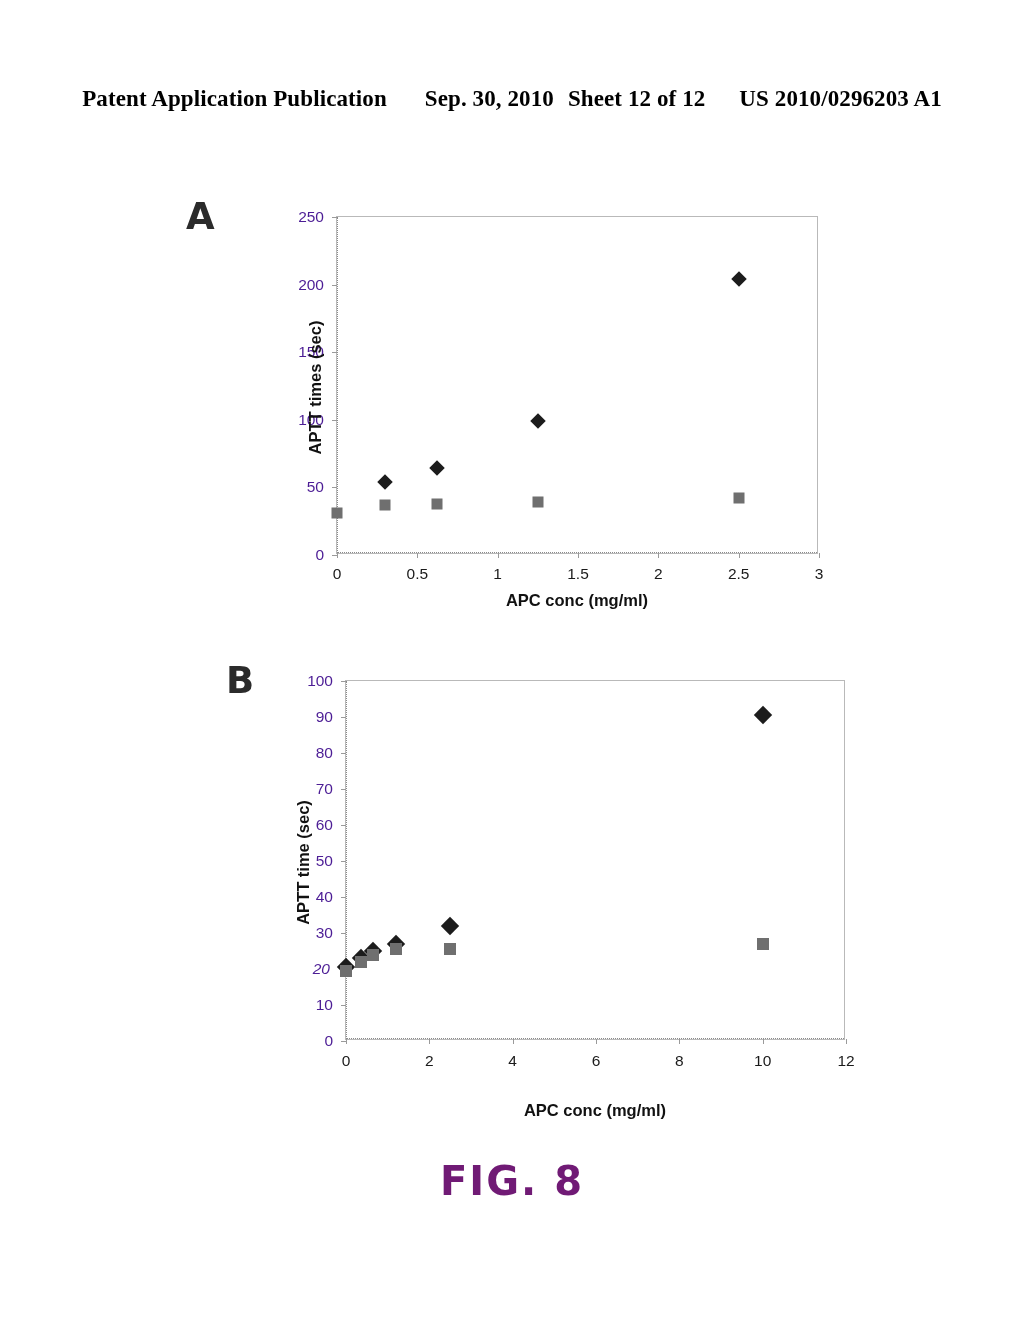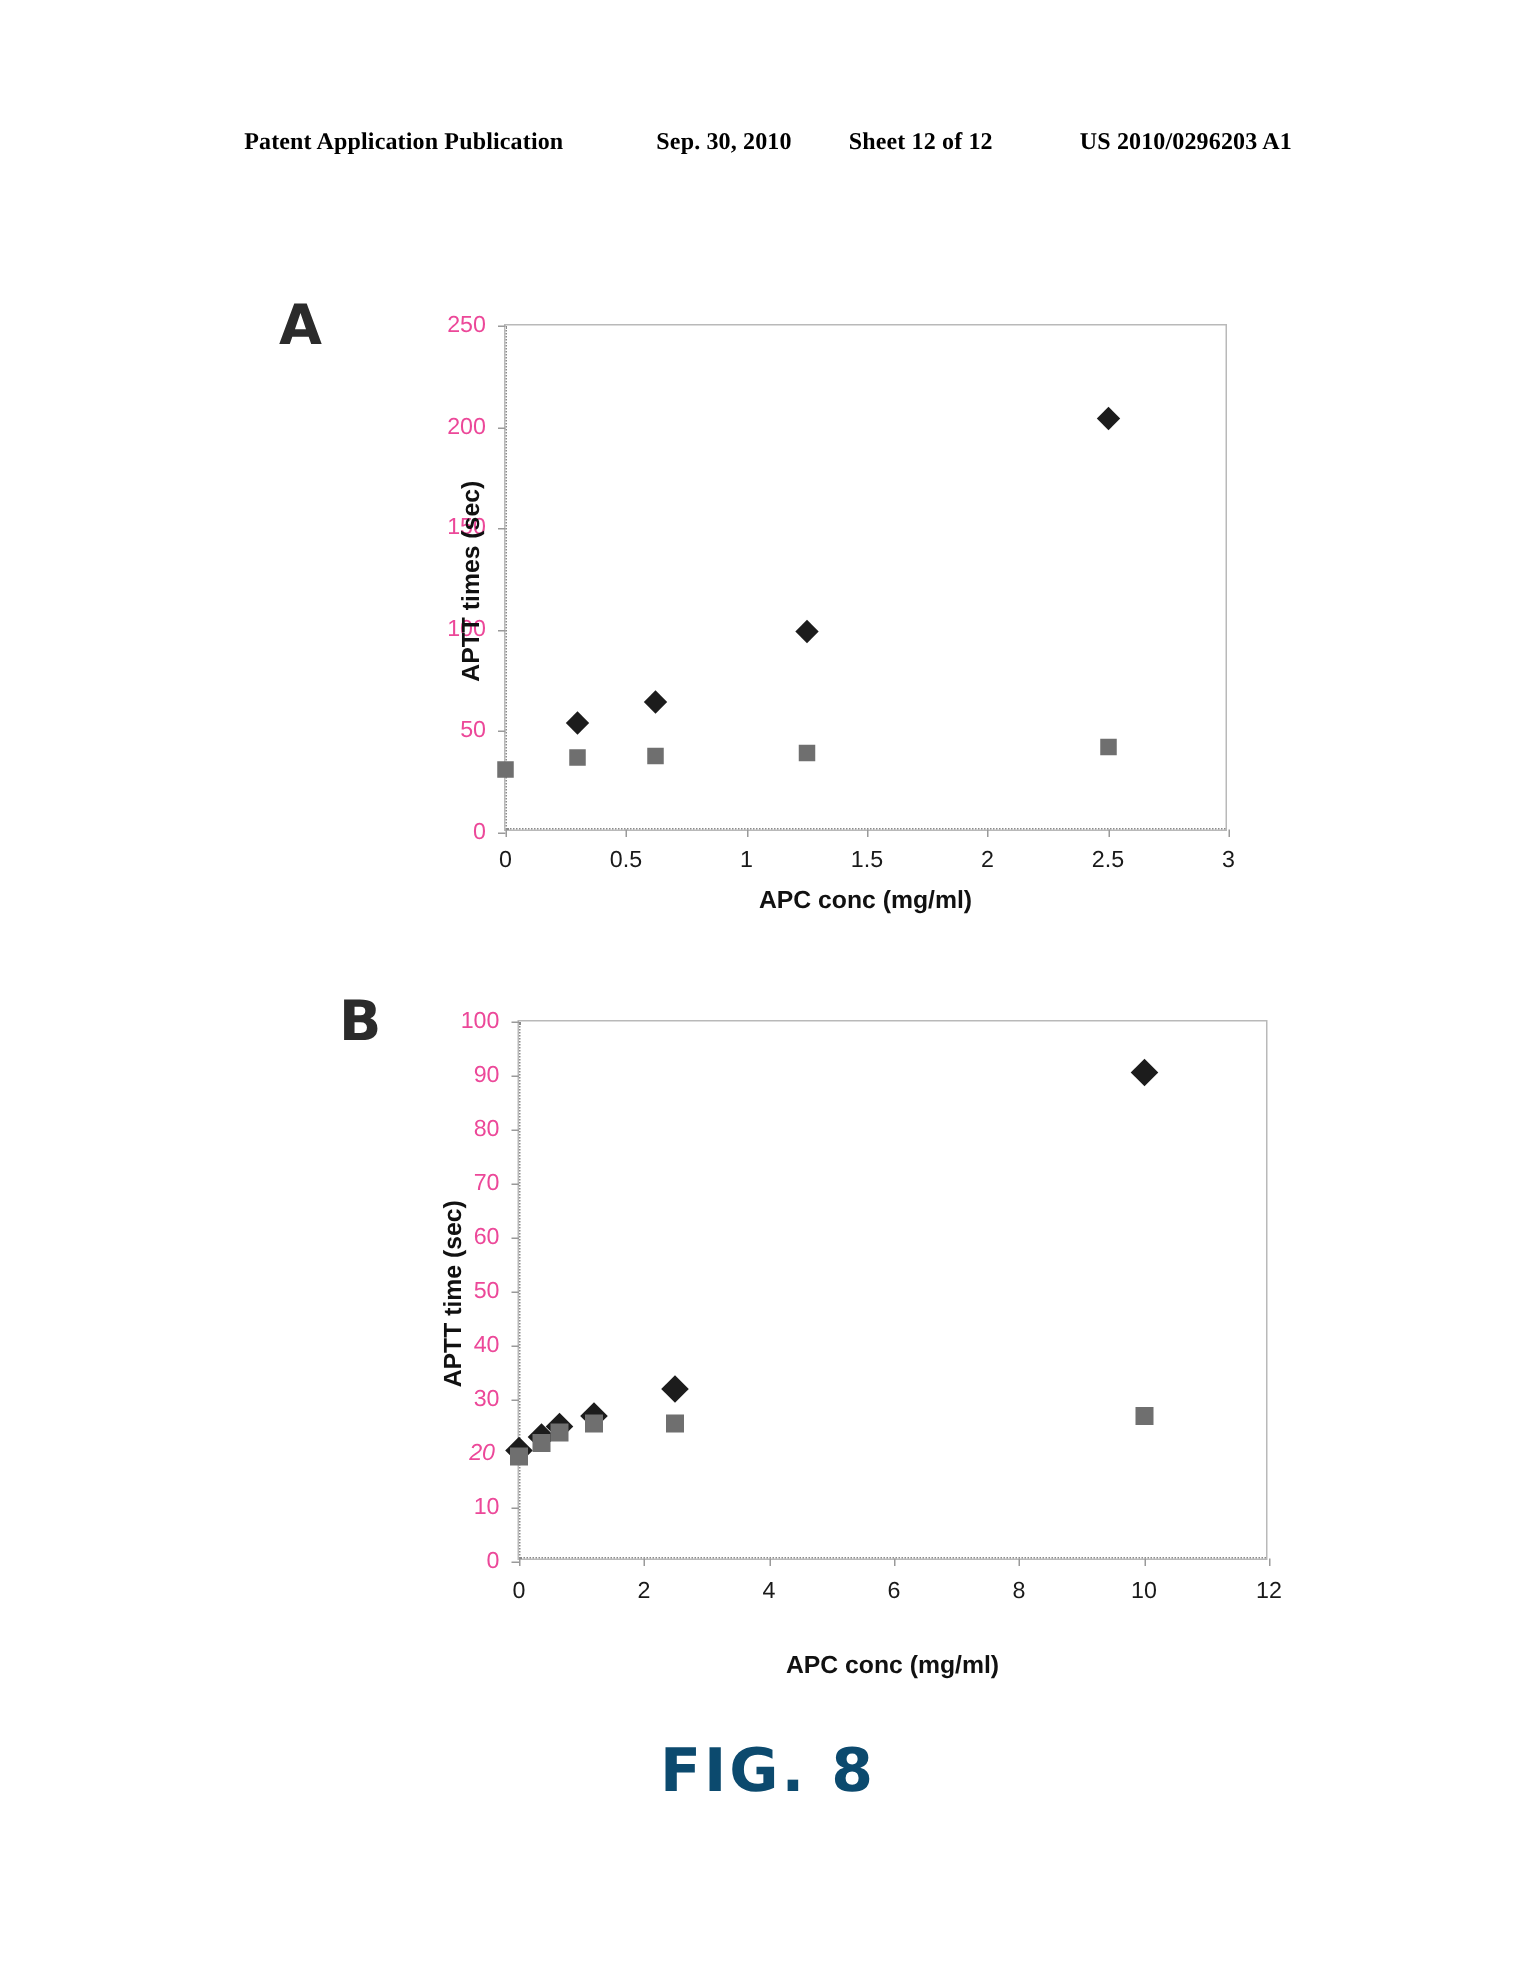--- a/index.html
+++ b/index.html
@@ -20,24 +20,23 @@
   .patent-header {
     position: absolute;
     top: 86px;
     left: 0;
     width: 1024px;
     display: flex;
     justify-content: center;
     align-items: baseline;
     font-family: "Liberation Serif", serif;
     font-weight: bold;
-    font-size: 16px;
+    font-size: 23px;
     letter-spacing: 0.1px;
     white-space: nowrap;
-    gap: 12px;
   }
   .patent-header .seg { display: inline-block; }
   .gap-lg { width: 38px; display: inline-block; }
   .gap-md { width: 14px; display: inline-block; }
   .gap-xl { width: 34px; display: inline-block; }
 
   
   .panel-letter {
     position: absolute;
     font-family: "DejaVu Sans", sans-serif;
@@ -54,21 +53,21 @@
   #figure-caption {
     position: absolute;
     left: 0;
     top: 1158px;
     width: 1024px;
     text-align: center;
     font-family: "DejaVu Sans", sans-serif;
     font-weight: bold;
     font-size: 40px;
     letter-spacing: 2px;
-    color: #0c4a6e;
+    color: #701a75;
   }
 
   
   .chart {
     position: absolute;
   }
   #chart-a { left: 0px;   top: 195px; width: 1024px; height: 430px; }
   #chart-b { left: 0px;   top: 660px; width: 1024px; height: 470px; }
 
   
@@ -116,21 +115,21 @@
     border-left: 1px solid #9a9a9a;
   }
 
   
   .ylabel-tick {
     position: absolute;
     right: 0;
     transform: translateY(-50%);
     font-size: 15.5px;
     font-family: "Liberation Sans", sans-serif;
-    color: #ec4899;
+    color: #4c1d95;
     white-space: nowrap;
   }
   .xlabel-tick {
     position: absolute;
     transform: translateX(-50%);
     font-size: 15.5px;
     font-family: "Liberation Sans", sans-serif;
     color: #1a1a1a;
     white-space: nowrap;
   }

